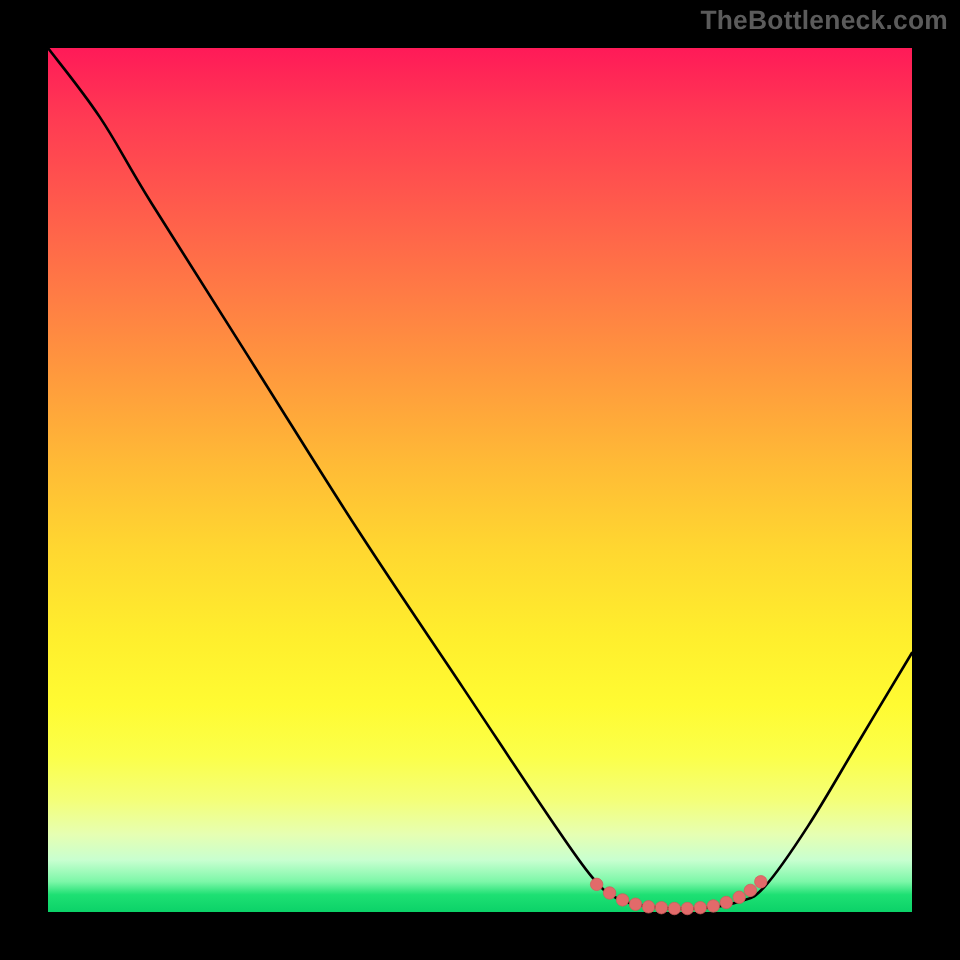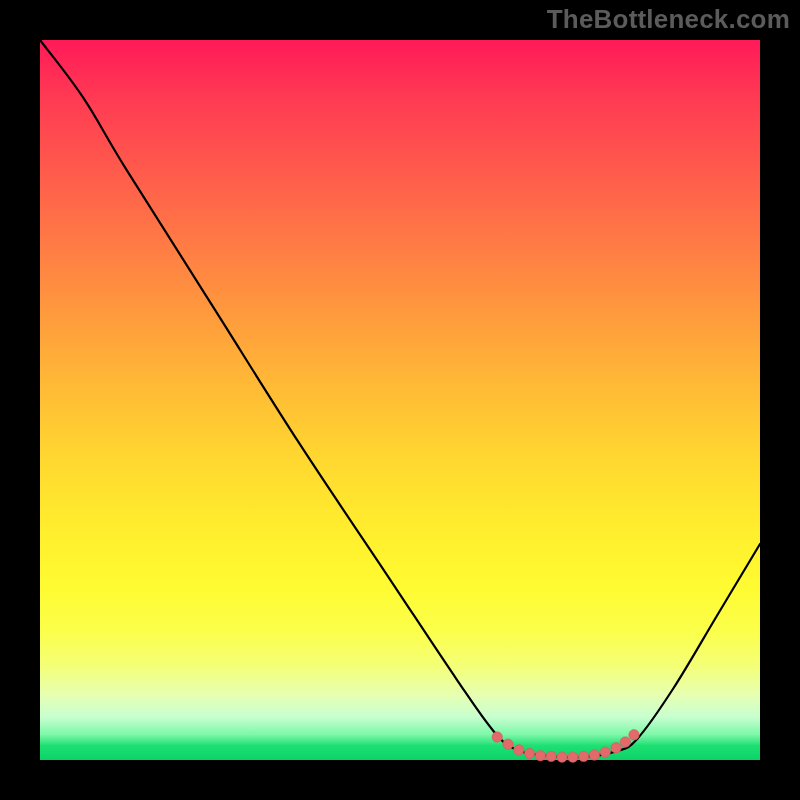--- a/index.html
+++ b/index.html
@@ -15,21 +15,21 @@
     position: relative;
     width: 800px;
     height: 800px;
     background: #000;
   }
   .watermark {
     position: absolute;
     top: 4px;
     right: 10px;
     color: #5b5b5b;
-    font-size: 26px;
+    font-size: 22px;
     font-weight: 600;
     letter-spacing: 0.2px;
     z-index: 10;
   }
   .plot-frame {
     position: absolute;
     left: 30px;
     top: 30px;
     width: 740px;
     height: 740px;

